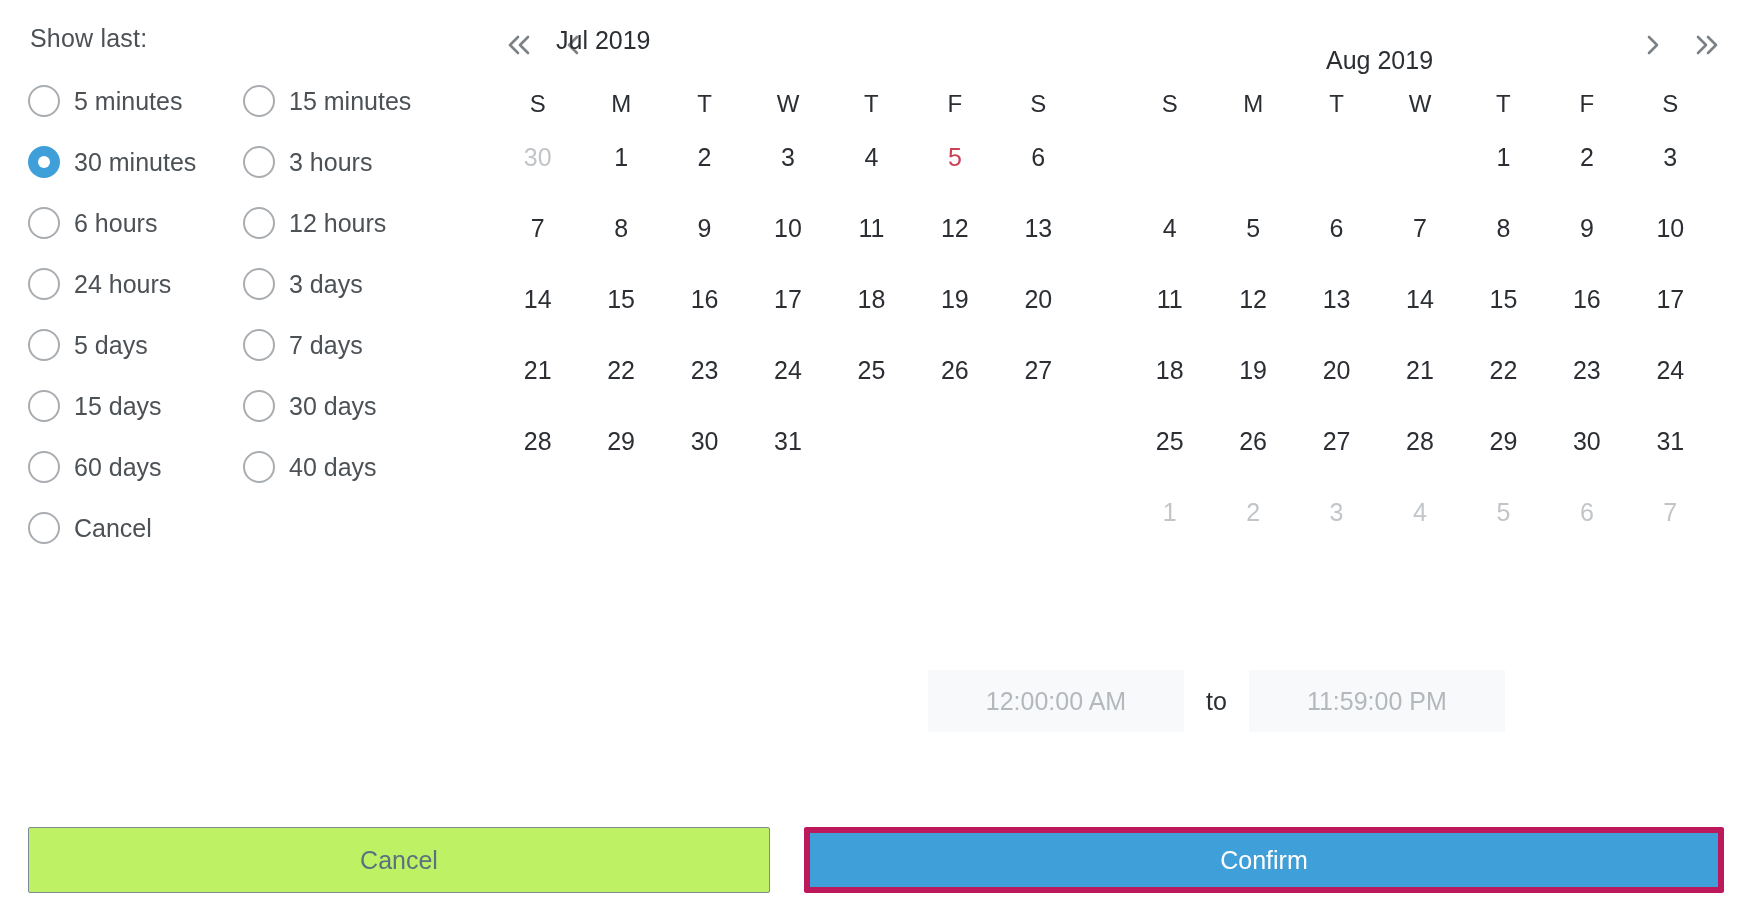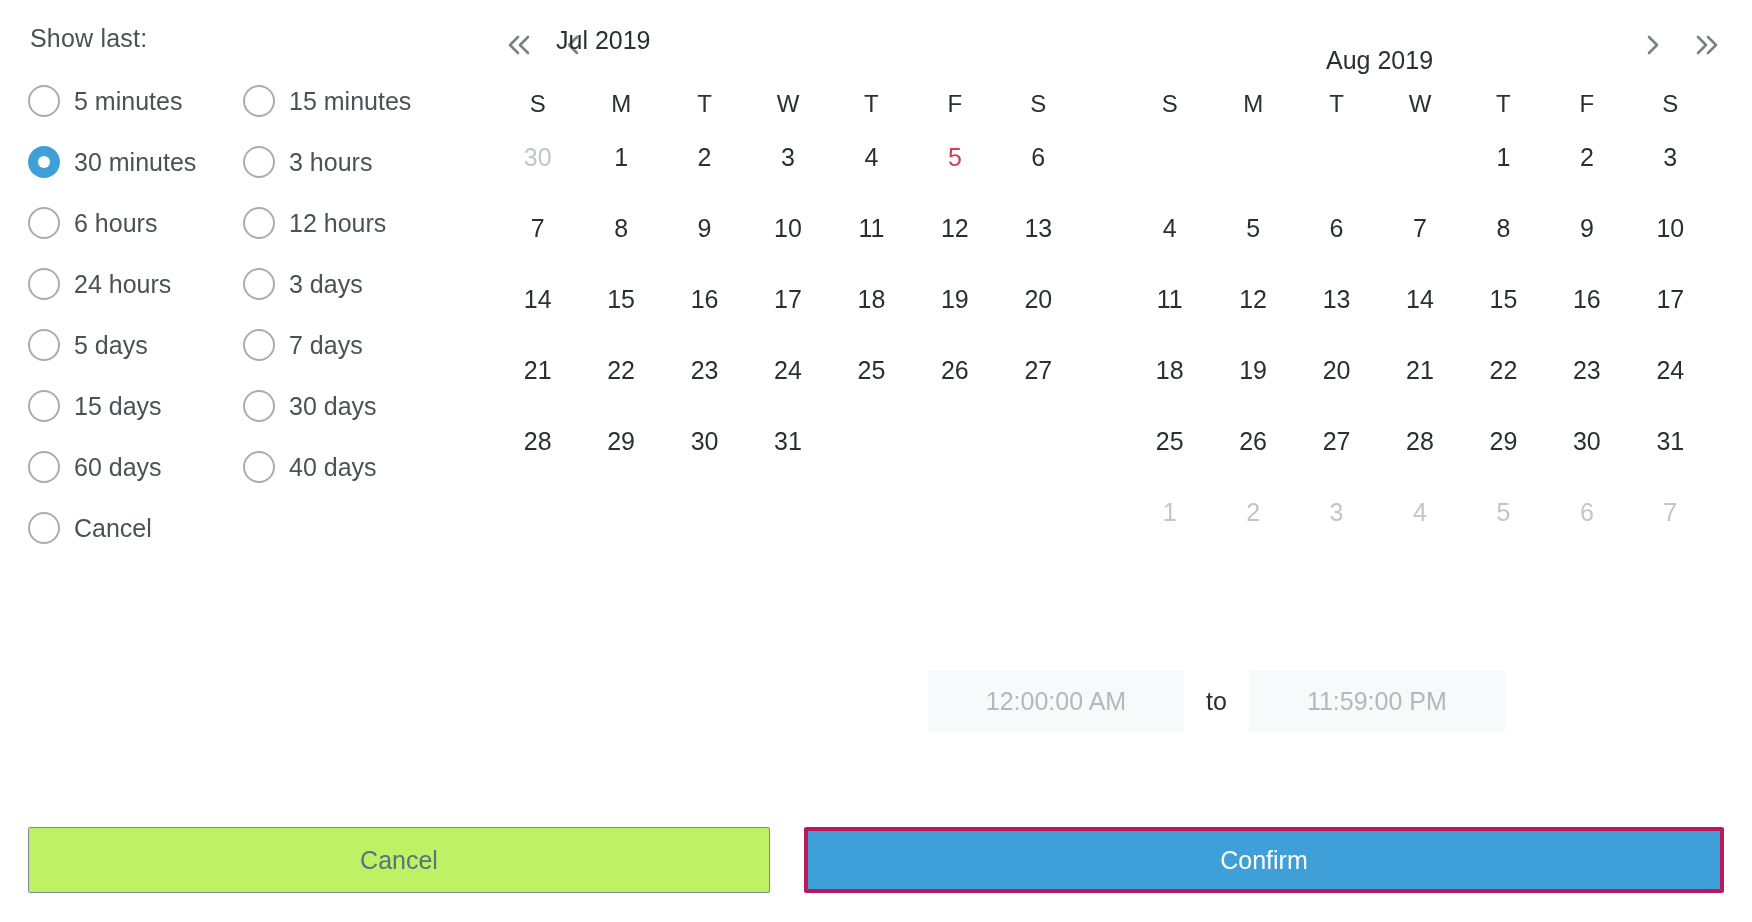--- a/index.html
+++ b/index.html
@@ -215,21 +215,21 @@
   }
   .btn-cancel {
     width: 742px;
     background: #bef264;
     border: 1px solid #7a8b97;
     color: #5b7180;
   }
   .btn-confirm {
     width: 920px;
     background: #3f9fd8;
-    border: 4px solid #be185d;
+    border: 6px solid #be185d;
     color: #ffffff;
   }
 </style>
 </head>
 <body>
 
 <div class="edge-line"></div>
 
 <div class="picker">
 

